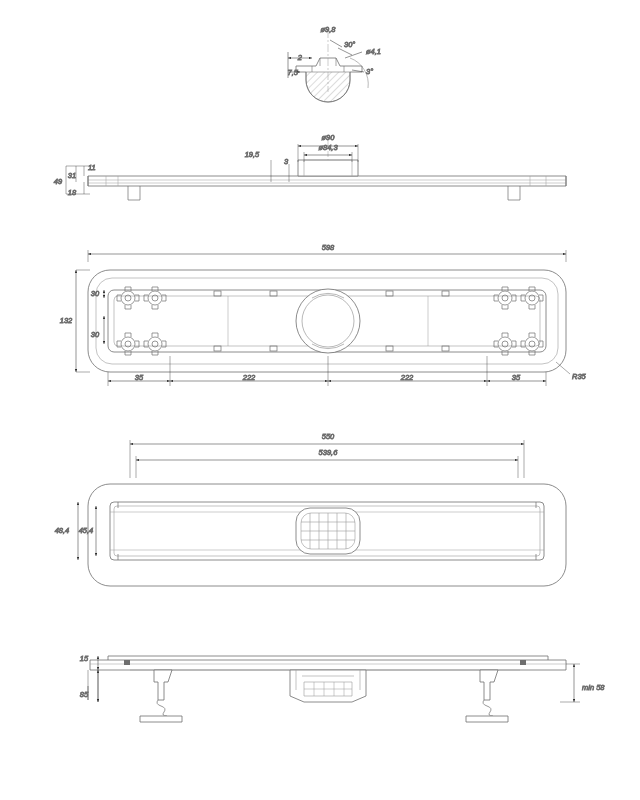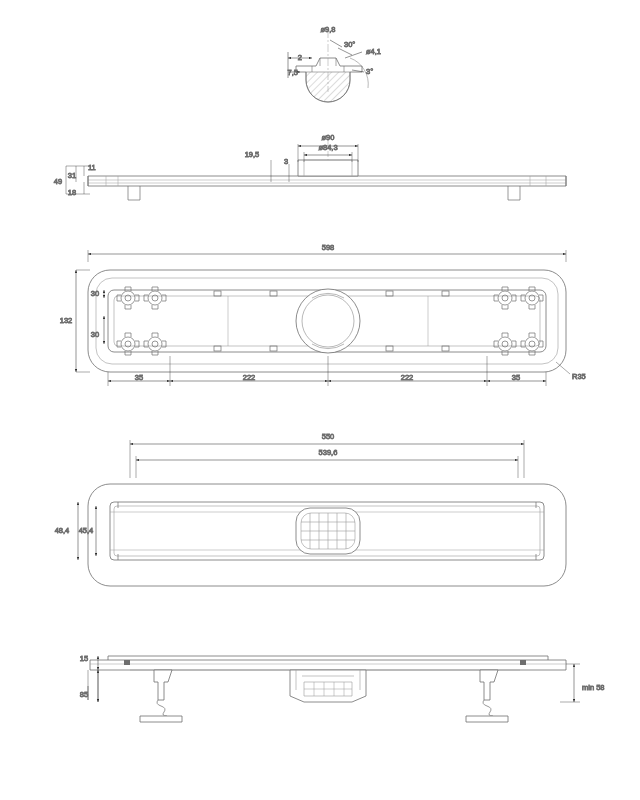--- a/index.html
+++ b/index.html
@@ -3,21 +3,21 @@
 <meta charset="utf-8">
 <style>
   html,body{margin:0;padding:0;}
   body{
     width:640px;height:800px;
     background:#ffffff;
     font-family:"Liberation Sans", sans-serif;
     color:#2b2b2b;
     overflow:hidden;
   }
-  #sheet{position:relative;width:640px;height:576px;}
+  #sheet{position:relative;width:640px;height:576px;font-style:italic;}
   svg{display:block;}
   .dim{font-family:"Liberation Sans", sans-serif;font-size:7.5px;fill:#2b2b2b;}
   text{dominant-baseline:middle;}
 </style>
 </head>
 <body>
 
 <div id="sheet">
 <svg width="640" height="800" viewBox="0 0 640 800">
   <defs>

